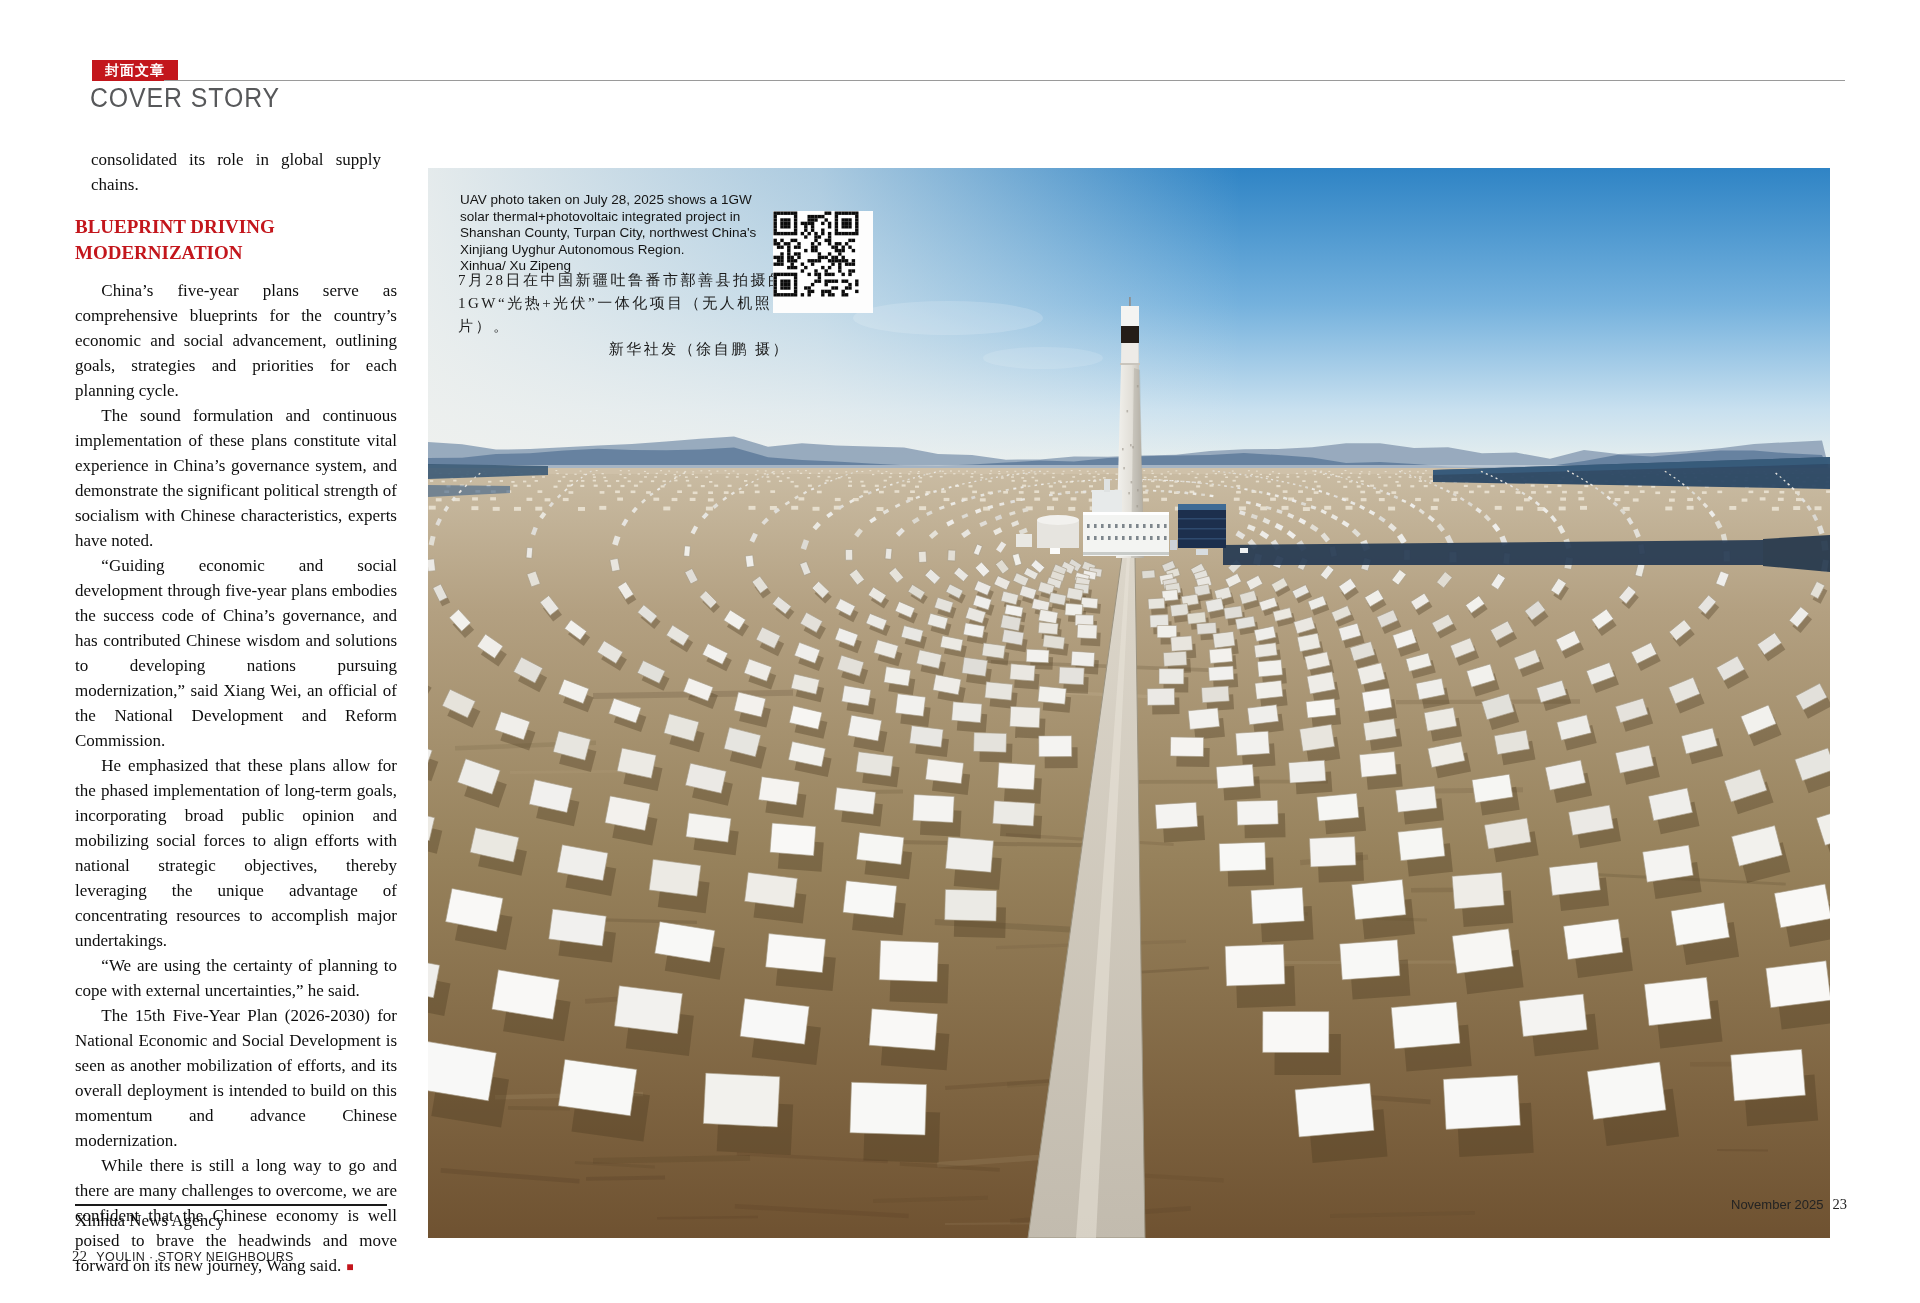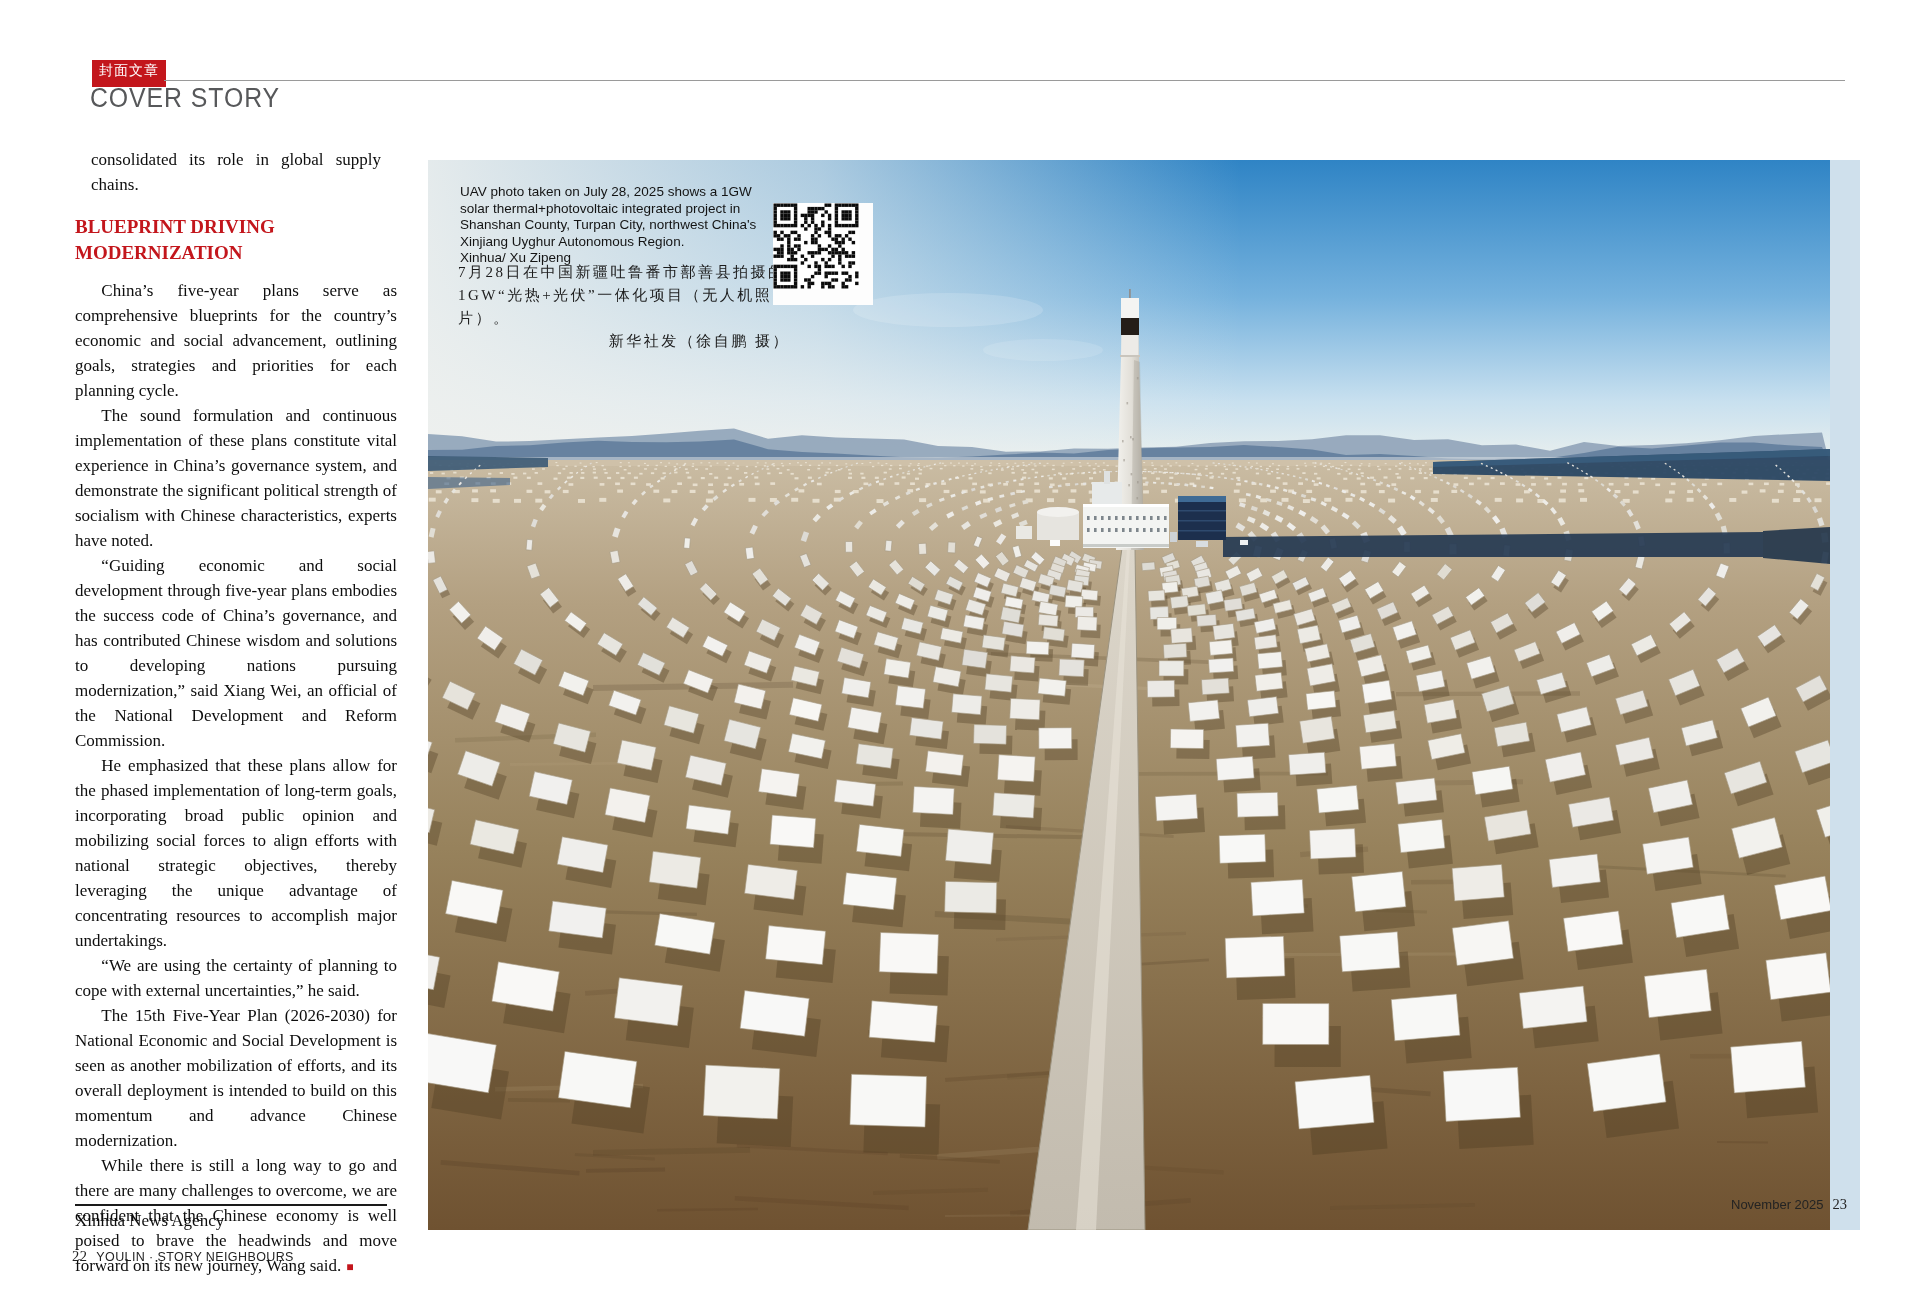--- a/index.html
+++ b/index.html
@@ -3,24 +3,24 @@
 <meta charset="utf-8">
 <style>
   html,body{margin:0;padding:0;}
   body{
     width:1920px;height:1303px;position:relative;background:#ffffff;
     font-family:"Liberation Serif","DejaVu Serif",serif;color:#111;
     overflow:hidden;
   }
   
   .badge{
-    position:absolute;left:92px;top:60px;height:27px;line-height:21px;
-    background:#c3161c;color:#fff;padding:0 7px;
+    position:absolute;left:92px;top:60px;height:21px;line-height:21px;
+    background:#c3161c;color:#fff;padding:0 13px;
     font-family:"Liberation Sans","DejaVu Sans",sans-serif;
-    font-size:14px;font-weight:normal;letter-spacing:1px;
+    font-size:14px;font-weight:bold;letter-spacing:1px;
   }
   .header-line{position:absolute;left:164px;top:80px;width:1681px;height:1px;background:#9a9a9a;}
   .cover-story{
     position:absolute;left:90px;top:83px;
     font-family:"Liberation Sans","DejaVu Sans",sans-serif;
     font-size:27px;color:#57585a;letter-spacing:1px;
     transform:scaleX(.92);transform-origin:left top;white-space:nowrap;
   }
   
   .column{
@@ -31,22 +31,22 @@
   .article-heading{
     color:#c3161c;font-size:19px;line-height:26px;font-weight:bold;
     margin:17px 0 12px 0;text-align:left;
   }
   .para{margin:0;text-indent:1.55em;}
   .endmark{color:#c3161c;font-size:12px;padding-left:5px;}
   .byline-rule{position:absolute;left:75px;top:1204px;width:312px;height:2px;background:#1a1a1a;}
   .byline{position:absolute;left:75px;top:1211px;font-size:17px;color:#0d0d0d;}
   
   .photo{
-    position:absolute;left:428px;top:160px;width:1402px;height:1070px;
-    overflow:hidden;background:#cfe0ec;padding-left:30px;
+    position:absolute;left:428px;top:168px;width:1402px;height:1070px;
+    overflow:hidden;background:#cfe0ec;
   }
   .photo svg{position:absolute;left:0;top:0;}
   .caption-en{
     position:absolute;left:32px;top:24px;width:314px;
     font-family:"Liberation Sans","DejaVu Sans",sans-serif;
     font-size:13.5px;line-height:16.5px;color:#141414;
   }
   .caption-en div{margin:0;}
   .caption-zh{
     position:absolute;left:30px;top:101px;width:332px;

